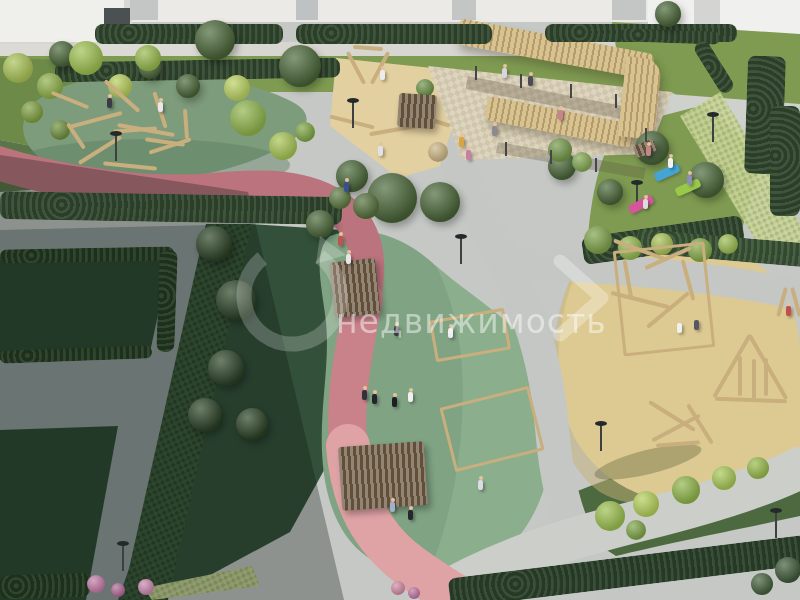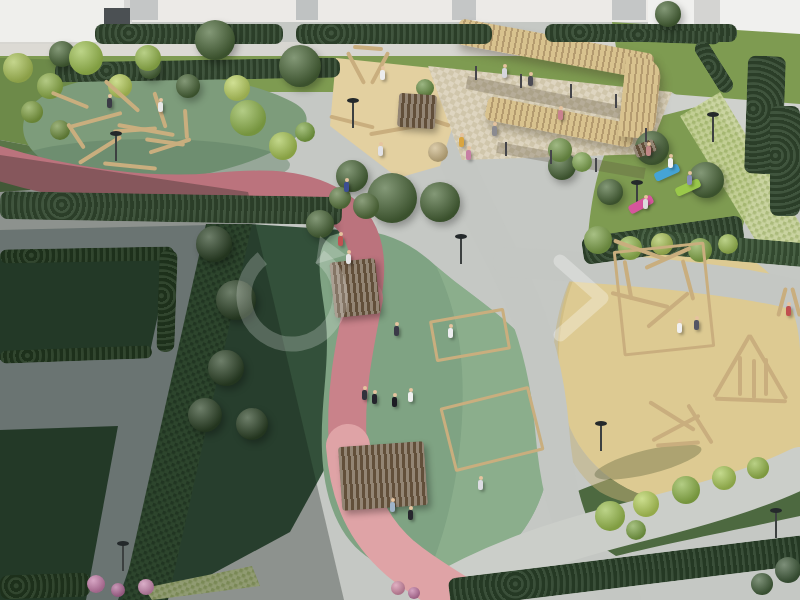--- a/index.html
+++ b/index.html
@@ -283,17 +283,18 @@
       <div class="person" style="left: 694px; top: 320px; background-color: rgb(86, 86, 100);"></div>
       <div class="person" style="left: 786px; top: 306px; background-color: rgb(192, 79, 79);"></div>
       <div class="person" style="left: 408px; top: 510px; background-color: rgb(38, 38, 46);"></div>
     </div>
 
   <div class="watermark">
     <svg style="left:224px;top:228px;position:absolute;" width="136" height="136" viewBox="0 0 136 136">
       <circle cx="68" cy="68" r="48" fill="none" stroke="rgba(255,255,255,.22)" stroke-width="15" stroke-dasharray="240 62" transform="rotate(-55 68 68)"></circle>
       <polygon points="96,8 122,27 92,36" fill="rgba(255,255,255,.22)"></polygon>
     </svg>
+    <div class="wm-sub">недвижимость</div>
     <svg style="left:550px;top:254px;position:absolute;" width="64" height="90" viewBox="0 0 64 90">
       <polyline points="10,7 52,44 10,81" fill="none" stroke="rgba(255,255,255,.30)" stroke-width="13" stroke-linecap="round" stroke-linejoin="round"></polyline>
     </svg>
   </div>
 </div>
 
 </body></html>

